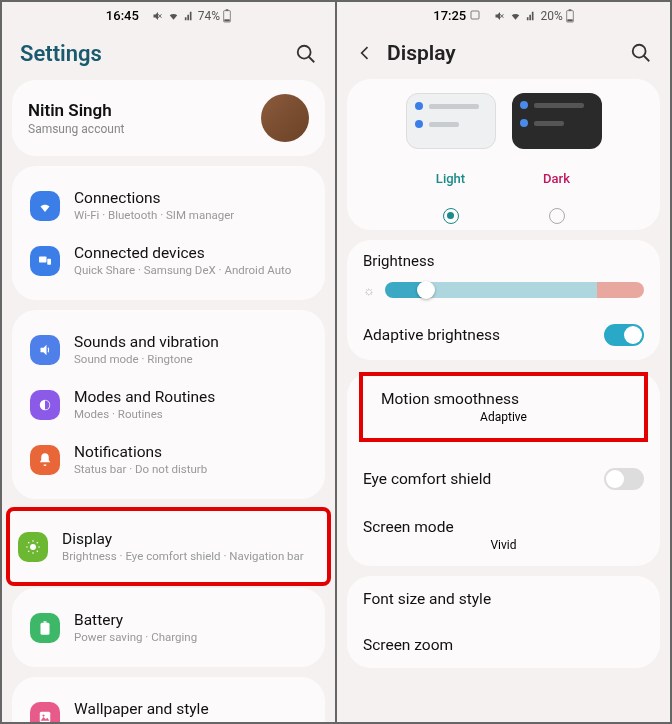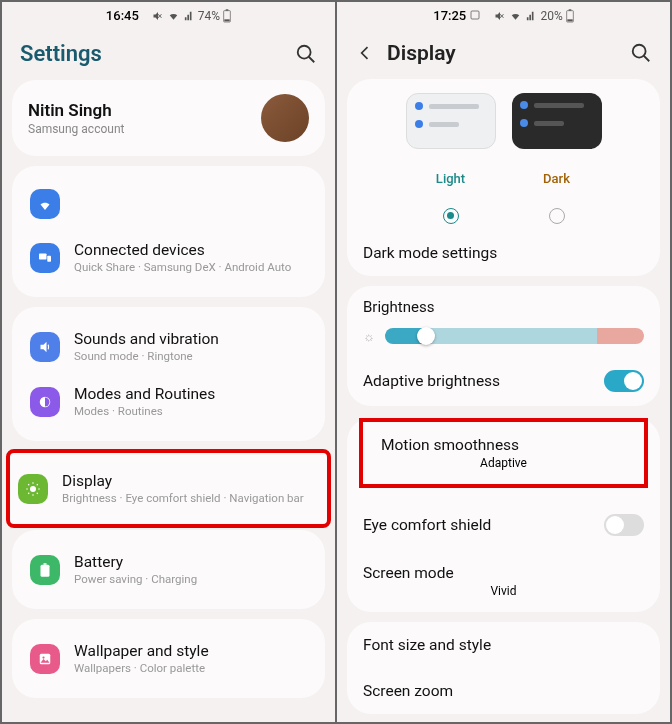--- a/index.html
+++ b/index.html
@@ -39,21 +39,21 @@
 .theme-option { display: flex; flex-direction: column; align-items: center; gap: 22px; }
 .theme-preview { width: 90px; height: 56px; border-radius: 12px; position: relative; padding: 8px; }
 .theme-light { background: #eef0f2; border: 1px solid #ddd; }
 .theme-dark { background: #2a2a2a; }
 .theme-dot { width: 8px; height: 8px; border-radius: 50%; background: #3b7ee8; margin-bottom: 4px; }
 .theme-dark .theme-dot { background: #4a8ae8; }
 .theme-line { height: 5px; background: #c8ccd0; border-radius: 2px; margin-bottom: 4px; }
 .theme-dark .theme-line { background: #555; }
 .theme-label { font-size: 13px; font-weight: 500; }
 .theme-label.active { color: #1a8a8a; }
-.theme-label.inactive { color: #a16207; }
+.theme-label.inactive { color: #be185d; }
 .radio { width: 16px; height: 16px; border-radius: 50%; border: 1.5px solid #aaa; position: relative; }
 .radio.active { border-color: #1a8a8a; }
 .radio.active::after { content: ''; position: absolute; top: 3px; left: 3px; width: 7px; height: 7px; border-radius: 50%; background: #1a8a8a; }
 .setting-row { padding: 14px 16px; }
 .setting-title { font-size: 15.5px; color: #111; }
 .setting-sub { font-size: 12px; color: #000000; margin-top: 2px; text-align: center; }
 .brightness { padding: 12px 16px; }
 .brightness-title { font-size: 15px; color: #111; margin-bottom: 12px; }
 .slider-row { display: flex; align-items: center; gap: 10px; }
 .sun-icon { color: #bbb; font-size: 13px; }
@@ -120,20 +120,24 @@
       <div class="avatar"></div>
     </div>
 
     <div class="card">
       <div class="list-item">
         <div class="icon-circle icon-wifi">
             <svg width="18" height="18" viewBox="0 0 24 24">
               <path class="ws" d="M12 20l6-7.5c-3.5-3-8.5-3-12 0L12 20z"></path>
             </svg>
           </div>
+        <div class="item-text">
+          <div class="item-title">Connections</div>
+          <div class="item-sub">Wi-Fi · Bluetooth · SIM manager</div>
+        </div>
       </div>
       <div class="list-item">
         <div class="icon-circle icon-devices">
             <svg width="18" height="18" viewBox="0 0 24 24">
               <rect class="ws" x="4" y="6" width="10" height="8" rx="1"></rect>
               <rect class="ws" x="15" y="9" width="5" height="8" rx="1"></rect>
             </svg>
           </div>
         <div class="item-text">
           <div class="item-title">Connected devices</div>
@@ -158,20 +162,31 @@
       <div class="list-item">
         <div class="icon-circle icon-modes">
             <svg width="18" height="18" viewBox="0 0 24 24">
               <circle class="ws" cx="12" cy="12" r="7"></circle>
               <path fill="#8b5ae8" d="M12 6a6 6 0 010 12V6z"></path>
             </svg>
           </div>
         <div class="item-text">
           <div class="item-title">Modes and Routines</div>
           <div class="item-sub">Modes · Routines</div>
+        </div>
+      </div>
+      <div class="list-item">
+        <div class="icon-circle icon-notif">
+            <svg width="18" height="18" viewBox="0 0 24 24">
+              <path class="ws" d="M12 3c-3 0-5 2-5 5v4l-2 3h14l-2-3V8c0-3-2-5-5-5zm-2 15a2 2 0 004 0h-4z"></path>
+            </svg>
+          </div>
+        <div class="item-text">
+          <div class="item-title">Notifications</div>
+          <div class="item-sub">Status bar · Do not disturb</div>
         </div>
       </div>
     </div>
 
     <div class="card highlight-red">
       <div class="list-item">
         <div class="icon-circle icon-display">
             <svg width="18" height="18" viewBox="0 0 24 24">
               <circle class="ws" cx="12" cy="12" r="4"></circle>
               <g stroke="#fff" stroke-width="1.5">
@@ -299,23 +314,20 @@
               </div>
             <div style="display:flex;align-items:center;gap:6px">
                 <div class="theme-dot"></div>
                 <div class="theme-line" style="width:30px"></div>
               </div>
           </div>
           <span class="theme-label inactive">Dark</span>
           <div class="radio"></div>
         </div>
       </div>
-      <div class="setting-row">
-        <div class="setting-title">Dark mode settings</div>
-      </div>
     </div>
 
     <div class="card card-no-pad">
       <div class="brightness">
         <div class="brightness-title">Brightness</div>
         <div class="slider-row">
           <span class="sun-icon">☼</span>
           <div class="slider-track">
               <div class="slider-thumb"></div>
             </div>

